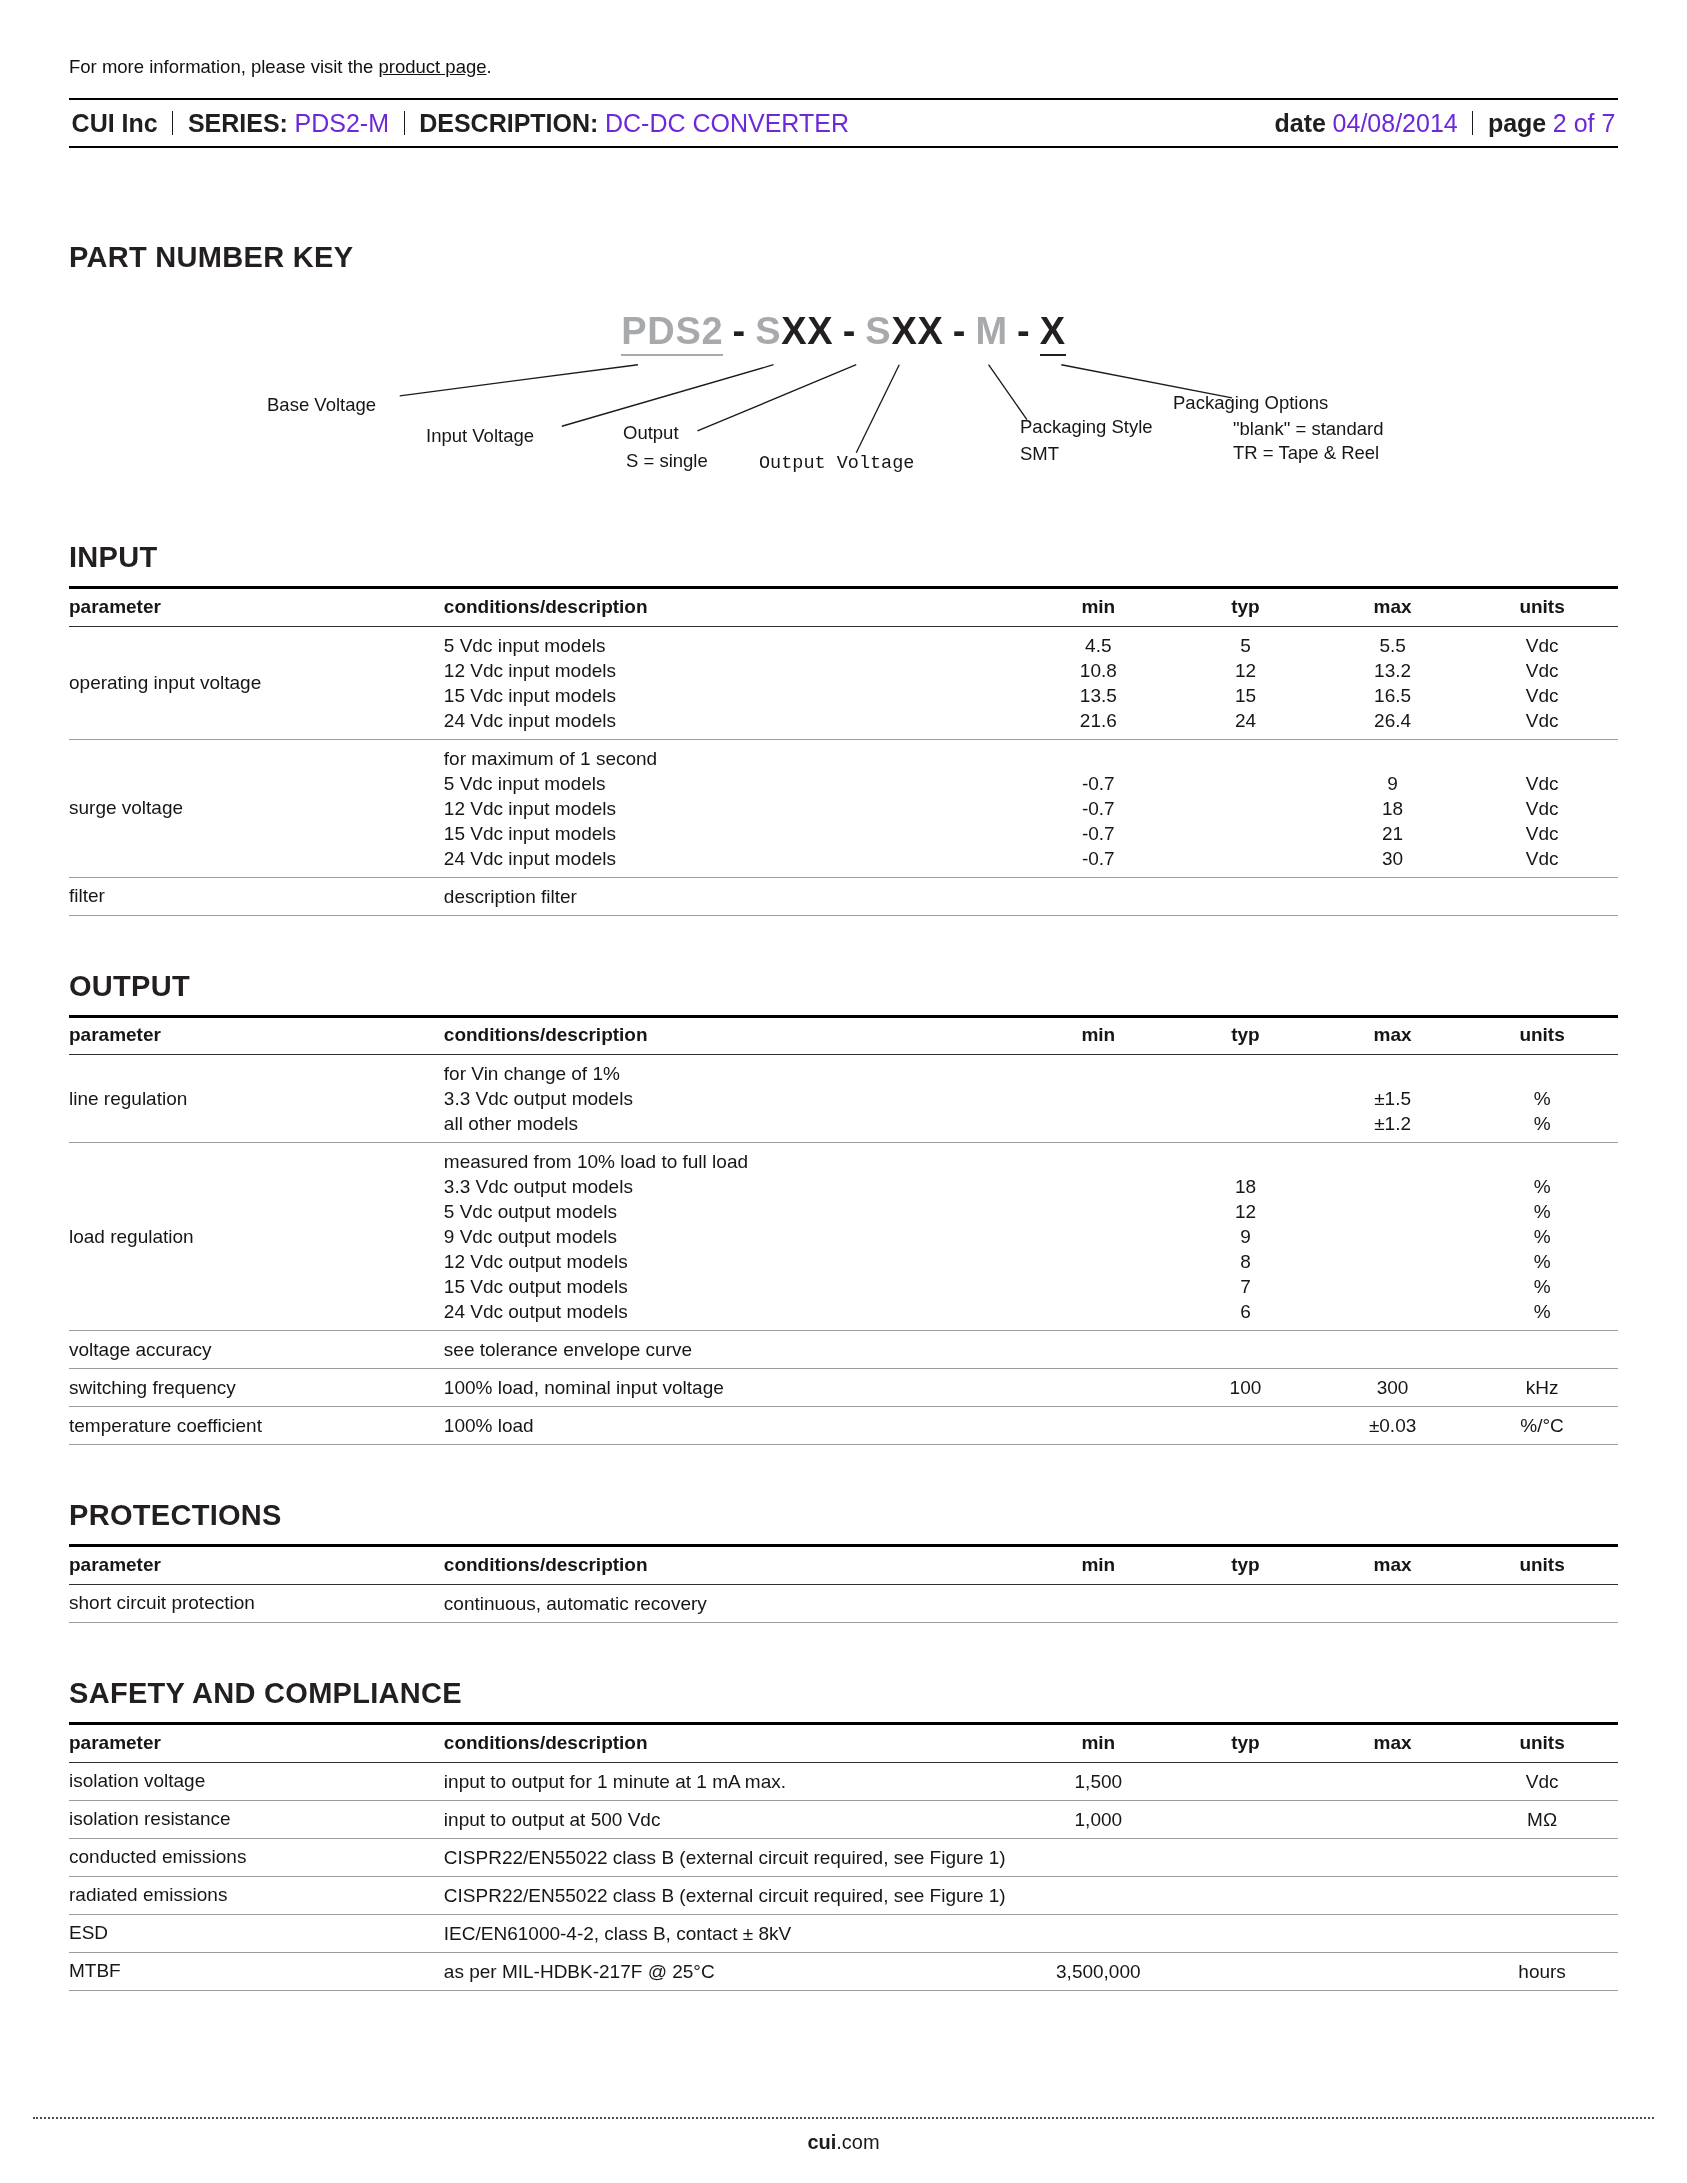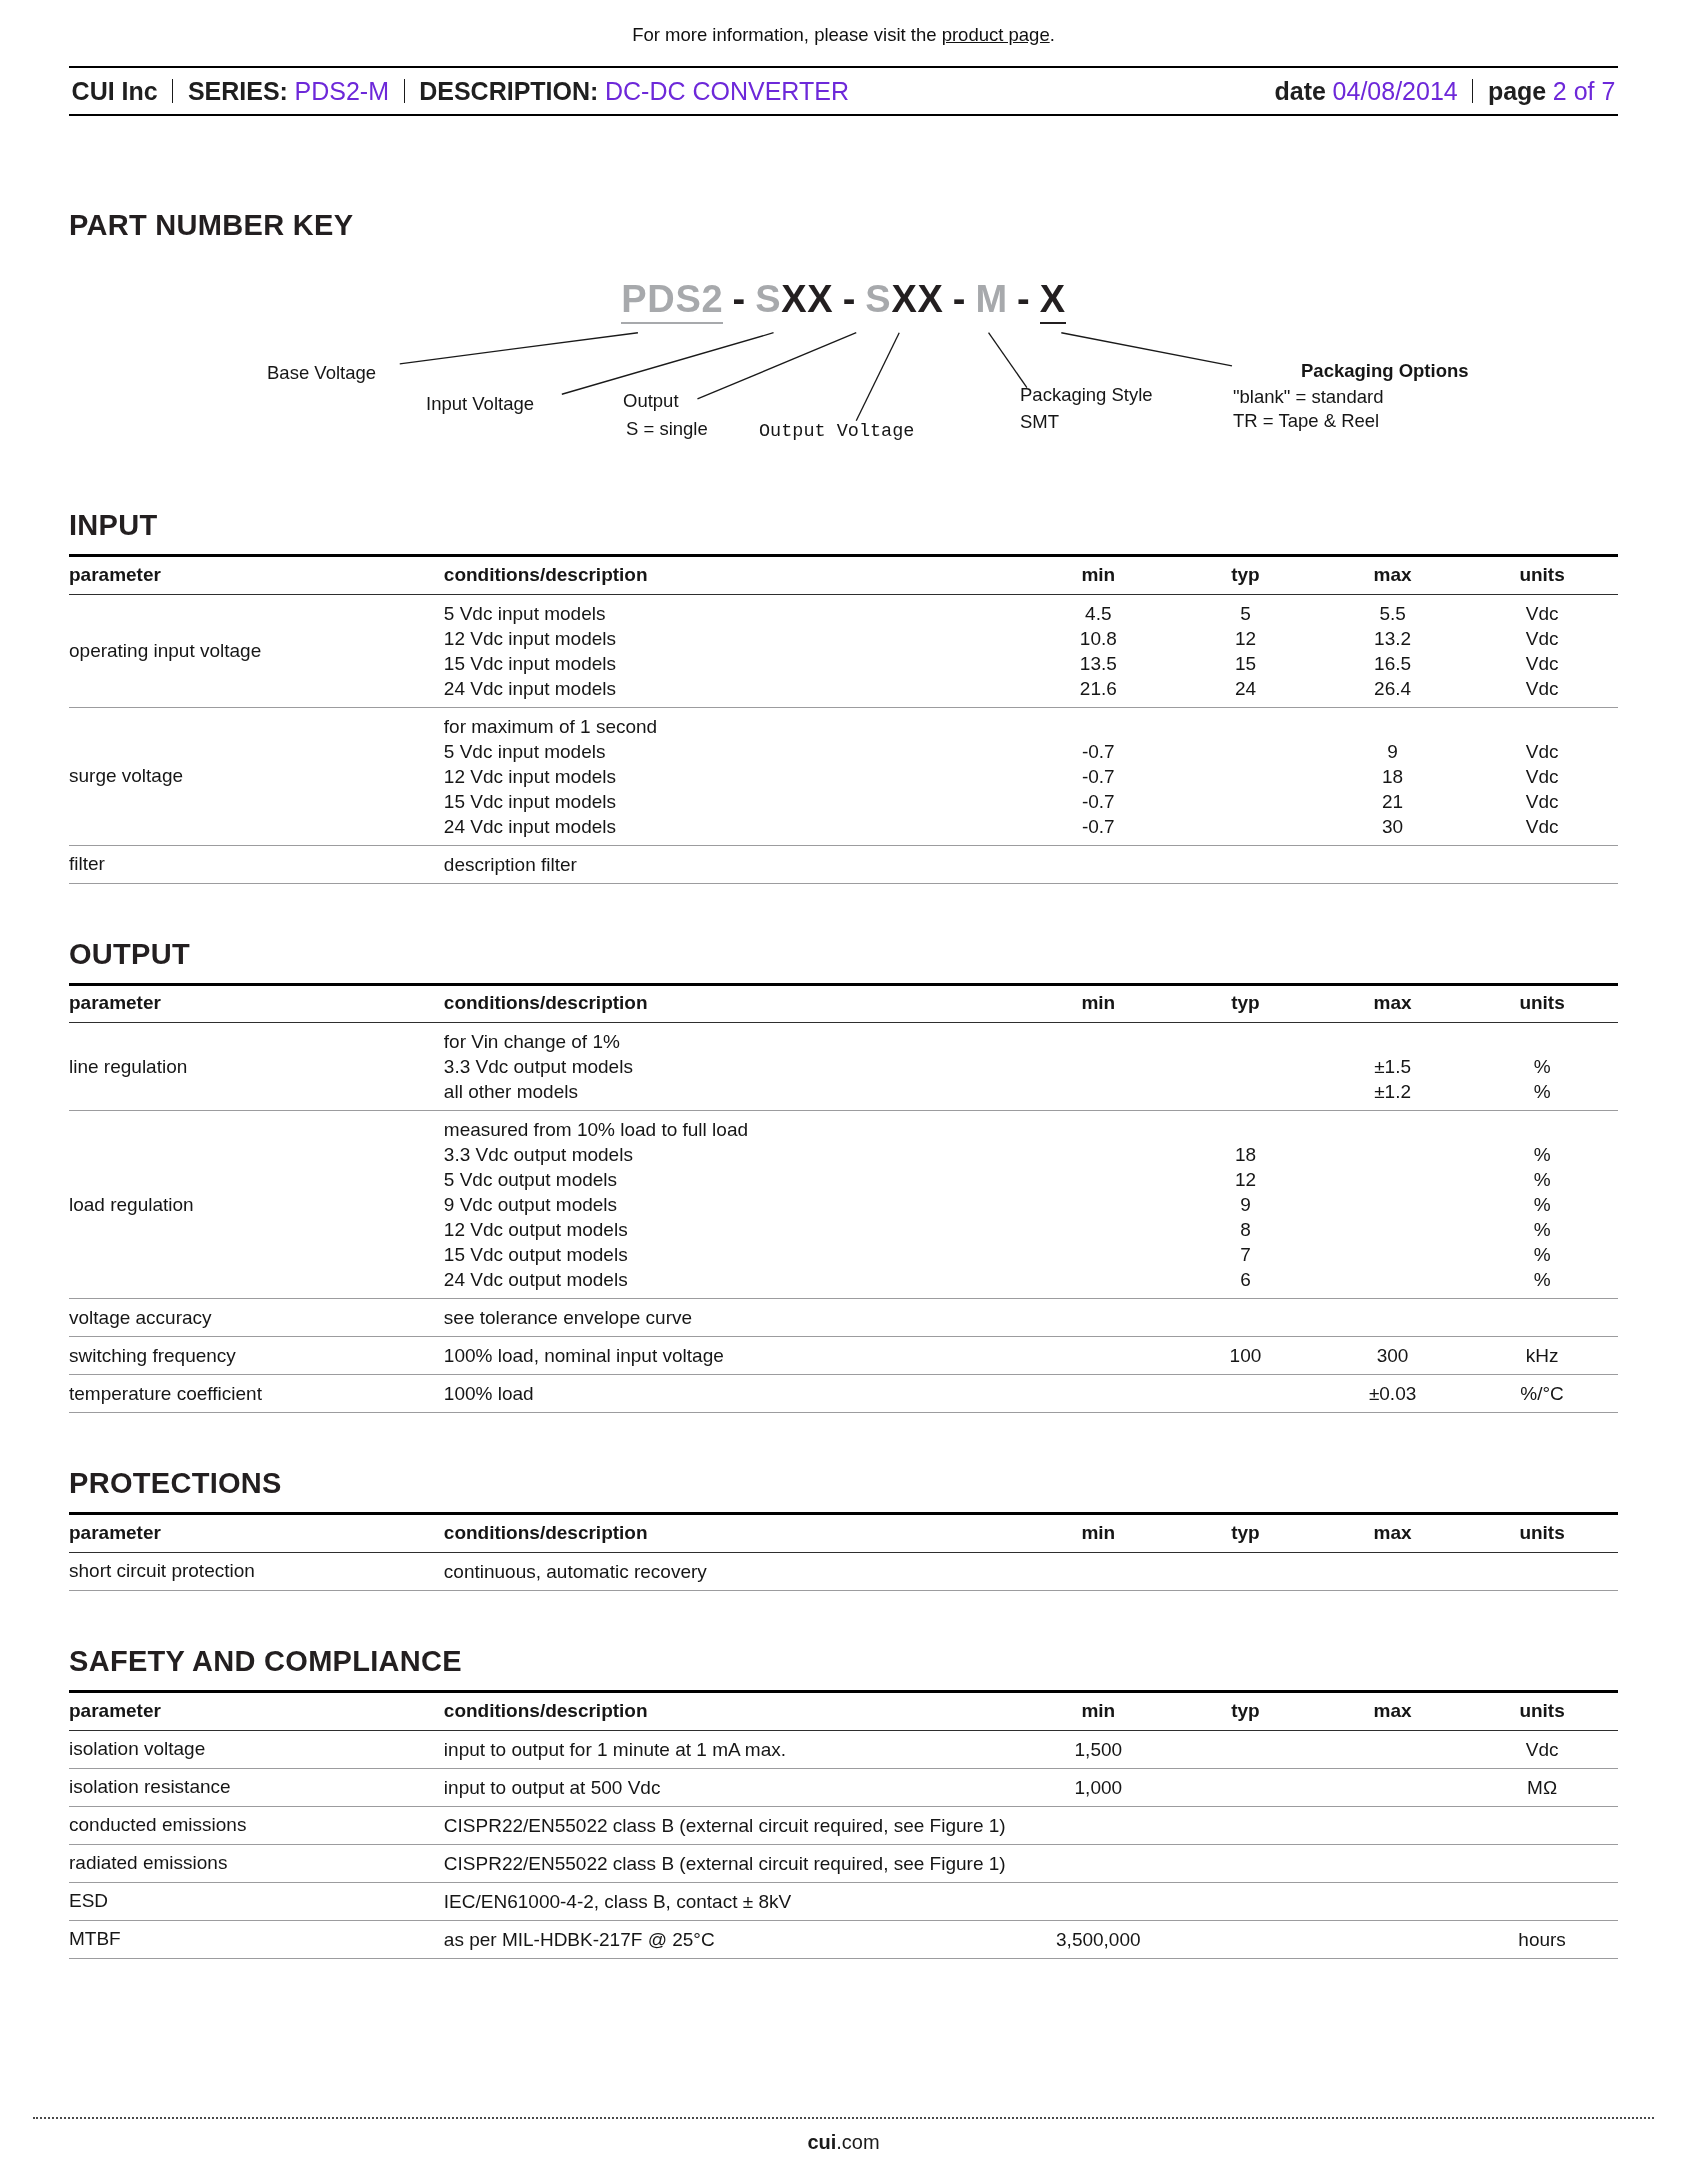--- a/index.html
+++ b/index.html
@@ -10,21 +10,21 @@
     height: 2183px;
     margin: 0 auto;
     background: #ffffff;
     font-family: "Liberation Sans", sans-serif;
     color: #1a1a1a;
     overflow: hidden;
   }
   .content { padding: 0 69px; }
 
   
-  .top-note { padding-top: 24px; text-align: center; font-size: 18.5px; color: #111; }
+  .top-note { padding-top: 56px; font-size: 18.5px; color: #111; }
   .top-note a { color: #111; text-decoration: underline; cursor: pointer; }
 
   
   .doc-header {
     margin-top: 20px;
     border-top: 2.6px solid #000;
     border-bottom: 2.6px solid #000;
     display: flex; align-items: center; justify-content: space-between;
     padding: 8.6px 2.6px;
     font-size: 25px;
@@ -57,21 +57,21 @@
   .callouts { position: absolute; left: 0; top: 0; width: 1548px; height: 225px; }
   .callouts line { stroke: #1a1a1a; stroke-width: 2; }
   .dlbl { position: absolute; font-size: 18.5px; color: #161616; white-space: nowrap; }
   .lbl-base { left: 198px; top: 112px; }
   .lbl-input { left: 357px; top: 143px; }
   .lbl-output { left: 554px; top: 140px; }
   .lbl-output-sub { left: 557px; top: 168px; }
   .lbl-outv { left: 690px; top: 171px; font-family: Liberation Mono, monospace; }
   .lbl-pstyle { left: 951px; top: 134px; }
   .lbl-pstyle-sub { left: 951px; top: 161px; }
-  .lbl-popt { left: 1232px; top: 110px; font-weight: bold; }
+  .lbl-popt { left: 1104px; top: 110px; }
   .lbl-popt-sub1 { left: 1164px; top: 136px; }
   .lbl-popt-sub2 { left: 1164px; top: 160px; }
 
   
   .tbl-section { margin-top: 54px; }
   .tbl-section:first-child { margin-top: 34px; }
   .spec-table {
     width: 100%; border-collapse: collapse; table-layout: fixed;
     font-size: 19px; color: #161616;
   }

